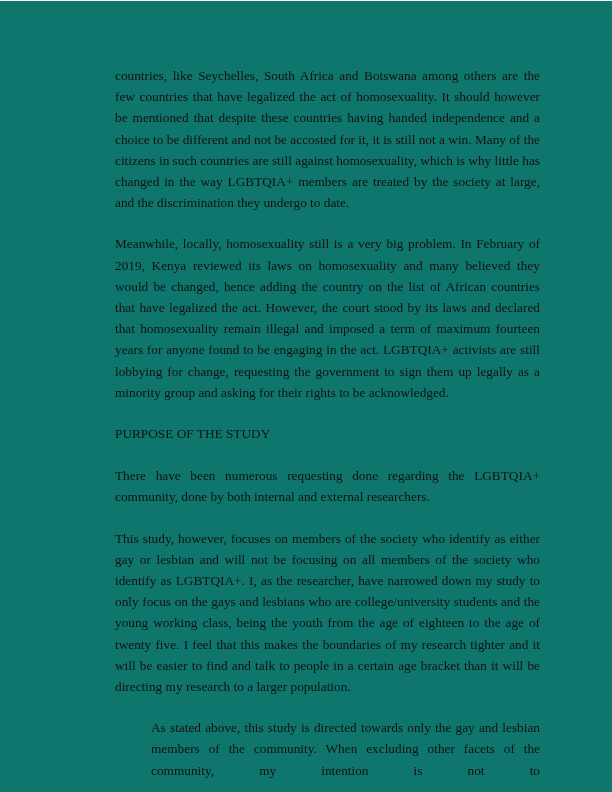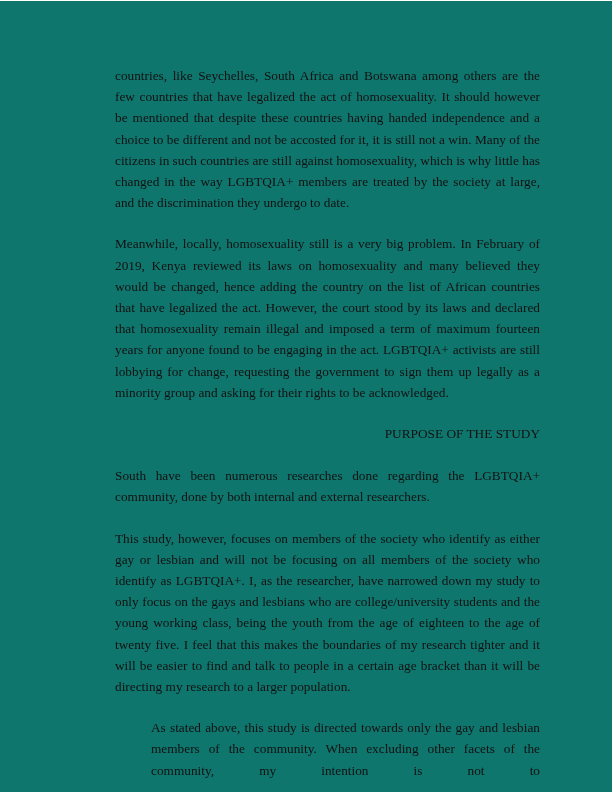--- a/index.html
+++ b/index.html
@@ -33,28 +33,28 @@
   .para {
     margin: 0 0 20px 0;
     text-align: justify;
   }
   .para.last-line-open {
     text-align-last: justify;
     margin-left: 36px;
   }
   .heading {
     margin: 0 0 21px 0;
-    text-align: right;
+    text-align: left;
   }
 </style>
 </head>
 <body>
 
 <div class="page">
   <div class="content">
     <p class="para">countries, like Seychelles, South Africa and Botswana among others are the few countries that have legalized the act of homosexuality. It should however be mentioned that despite these countries having handed independence and a choice to be different and not be accosted for it, it is still not a win. Many of the citizens in such countries are still against homosexuality, which is why little has changed in the way LGBTQIA+ members are treated by the society at large, and the discrimination they undergo to date.</p>
     <p class="para">Meanwhile, locally, homosexuality still is a very big problem. In February of 2019, Kenya reviewed its laws on homosexuality and many believed they would be changed, hence adding the country on the list of African countries that have legalized the act. However, the court stood by its laws and declared that homosexuality remain illegal and imposed a term of maximum fourteen years for anyone found to be engaging in the act. LGBTQIA+ activists are still lobbying for change, requesting the government to sign them up legally as a minority group and asking for their rights to be acknowledged.</p>
     <p class="heading">PURPOSE OF THE STUDY</p>
-    <p class="para">South have been numerous researches done regarding the LGBTQIA+ community, done by both internal and external researchers.</p>
+    <p class="para">There have been numerous requesting done regarding the LGBTQIA+ community, done by both internal and external researchers.</p>
     <p class="para">This study, however, focuses on members of the society who identify as either gay or lesbian and will not be focusing on all members of the society who identify as LGBTQIA+. I, as the researcher, have narrowed down my study to only focus on the gays and lesbians who are college/university students and the young working class, being the youth from the age of eighteen to the age of twenty five. I feel that this makes the boundaries of my research tighter and it will be easier to find and talk to people in a certain age bracket than it will be directing my research to a larger population.</p>
     <p class="para last-line-open">As stated above, this study is directed towards only the gay and lesbian members of the community. When excluding other facets of the community, my intention is not to</p>
   </div>
 </div>
 
 </body></html>

